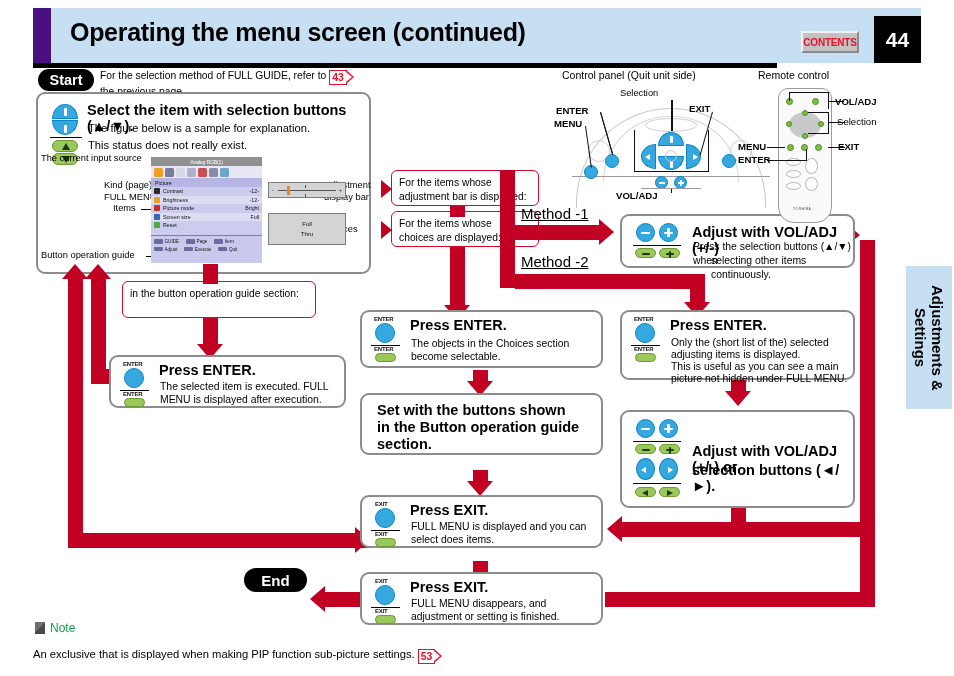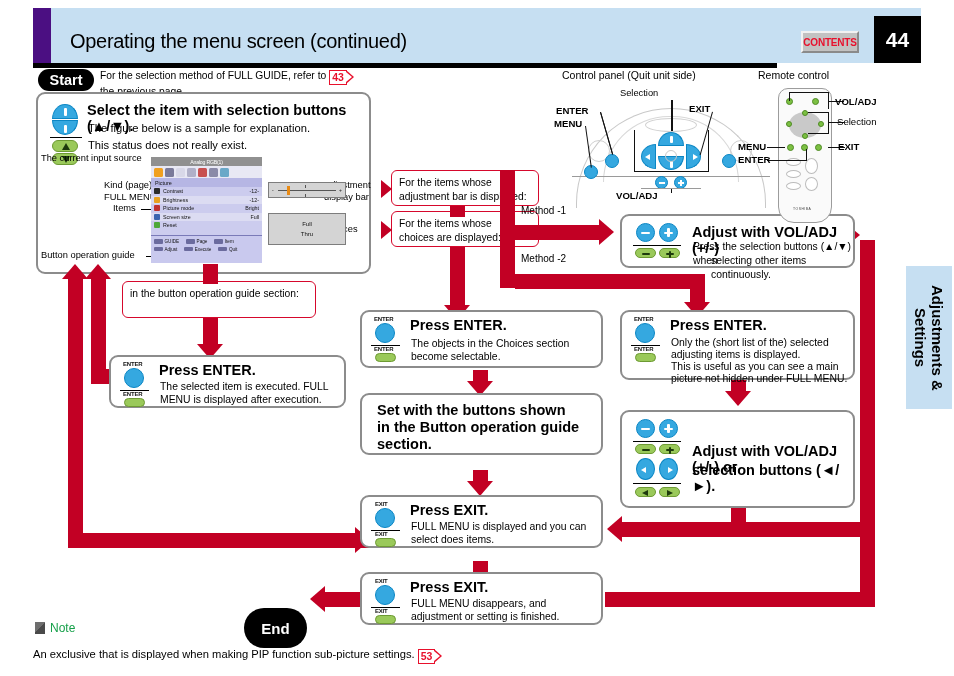--- a/index.html
+++ b/index.html
@@ -22,24 +22,23 @@
     width: 18px; height: 55px;
     background: #4b0f82;
   }
   .header-blackbar {
     position: absolute; left: 33px; top: 63px;
     width: 744px; height: 5px;
     background: #000000;
   }
   .page-title {
     position: absolute; left: 70px; top: 18px;
-    font-size: 20px; font-weight: normal; color: #000;
+    font-size: 25px; font-weight: bold; color: #000;
     letter-spacing: -0.3px;
     white-space: nowrap;
-    margin-top: 12px;
   }
   .contents-btn {
     position: absolute; left: 801px; top: 31px;
     width: 58px; height: 22px;
     background: #c2c2c2;
     border-top: 2px solid #f2f2f2;
     border-left: 2px solid #f2f2f2;
     border-right: 2px solid #8a8a8a;
     border-bottom: 2px solid #8a8a8a;
     color: #e8102c; font-size: 10px; font-weight: bold;
@@ -69,21 +68,21 @@
   }
 
   
   .pill {
     background: #000; color: #fff;
     border-radius: 999px;
     display: flex; align-items: center; justify-content: center;
     font-weight: bold;
   }
   .start-pill { position: absolute; left: 38px; top: 69px; width: 56px; height: 22px; font-size: 14.5px; }
-  .end-pill   { position: absolute; left: 244px; top: 608px; width: 63px; height: 40px; font-size: 15px; }
+  .end-pill   { position: absolute; left: 244px; top: 568px; width: 63px; height: 24px; font-size: 15px; }
 
   .start-text {
     position: absolute; left: 100px; top: 69px;
     font-size: 10.3px; color: #000; line-height: 1.28;
     width: 250px;
   }
 
   
   .pref {
     display: inline-block; position: relative;
@@ -288,21 +287,21 @@
   }
   .note-title {
     position: absolute; left: 50px; top: 621px;
     font-size: 12px; color: #16a04a; font-weight: normal;
   }
   .note-text {
     position: absolute; left: 33px; top: 648px;
     font-size: 11.2px; color: #000;
   }
 
-  .method-lbl { position: absolute; font-size: 10px; color: #000; }
+  .method-lbl { position: absolute; font-size: 15px; color: #000; text-decoration: underline; }
 </style>
 </head>
 <body>
 
 <div id="page">
 
   <div class="header-band"></div>
   <div class="header-purple"></div>
   <div class="header-blackbar"></div>
   <div class="page-title">Operating the menu screen (continued)</div>

